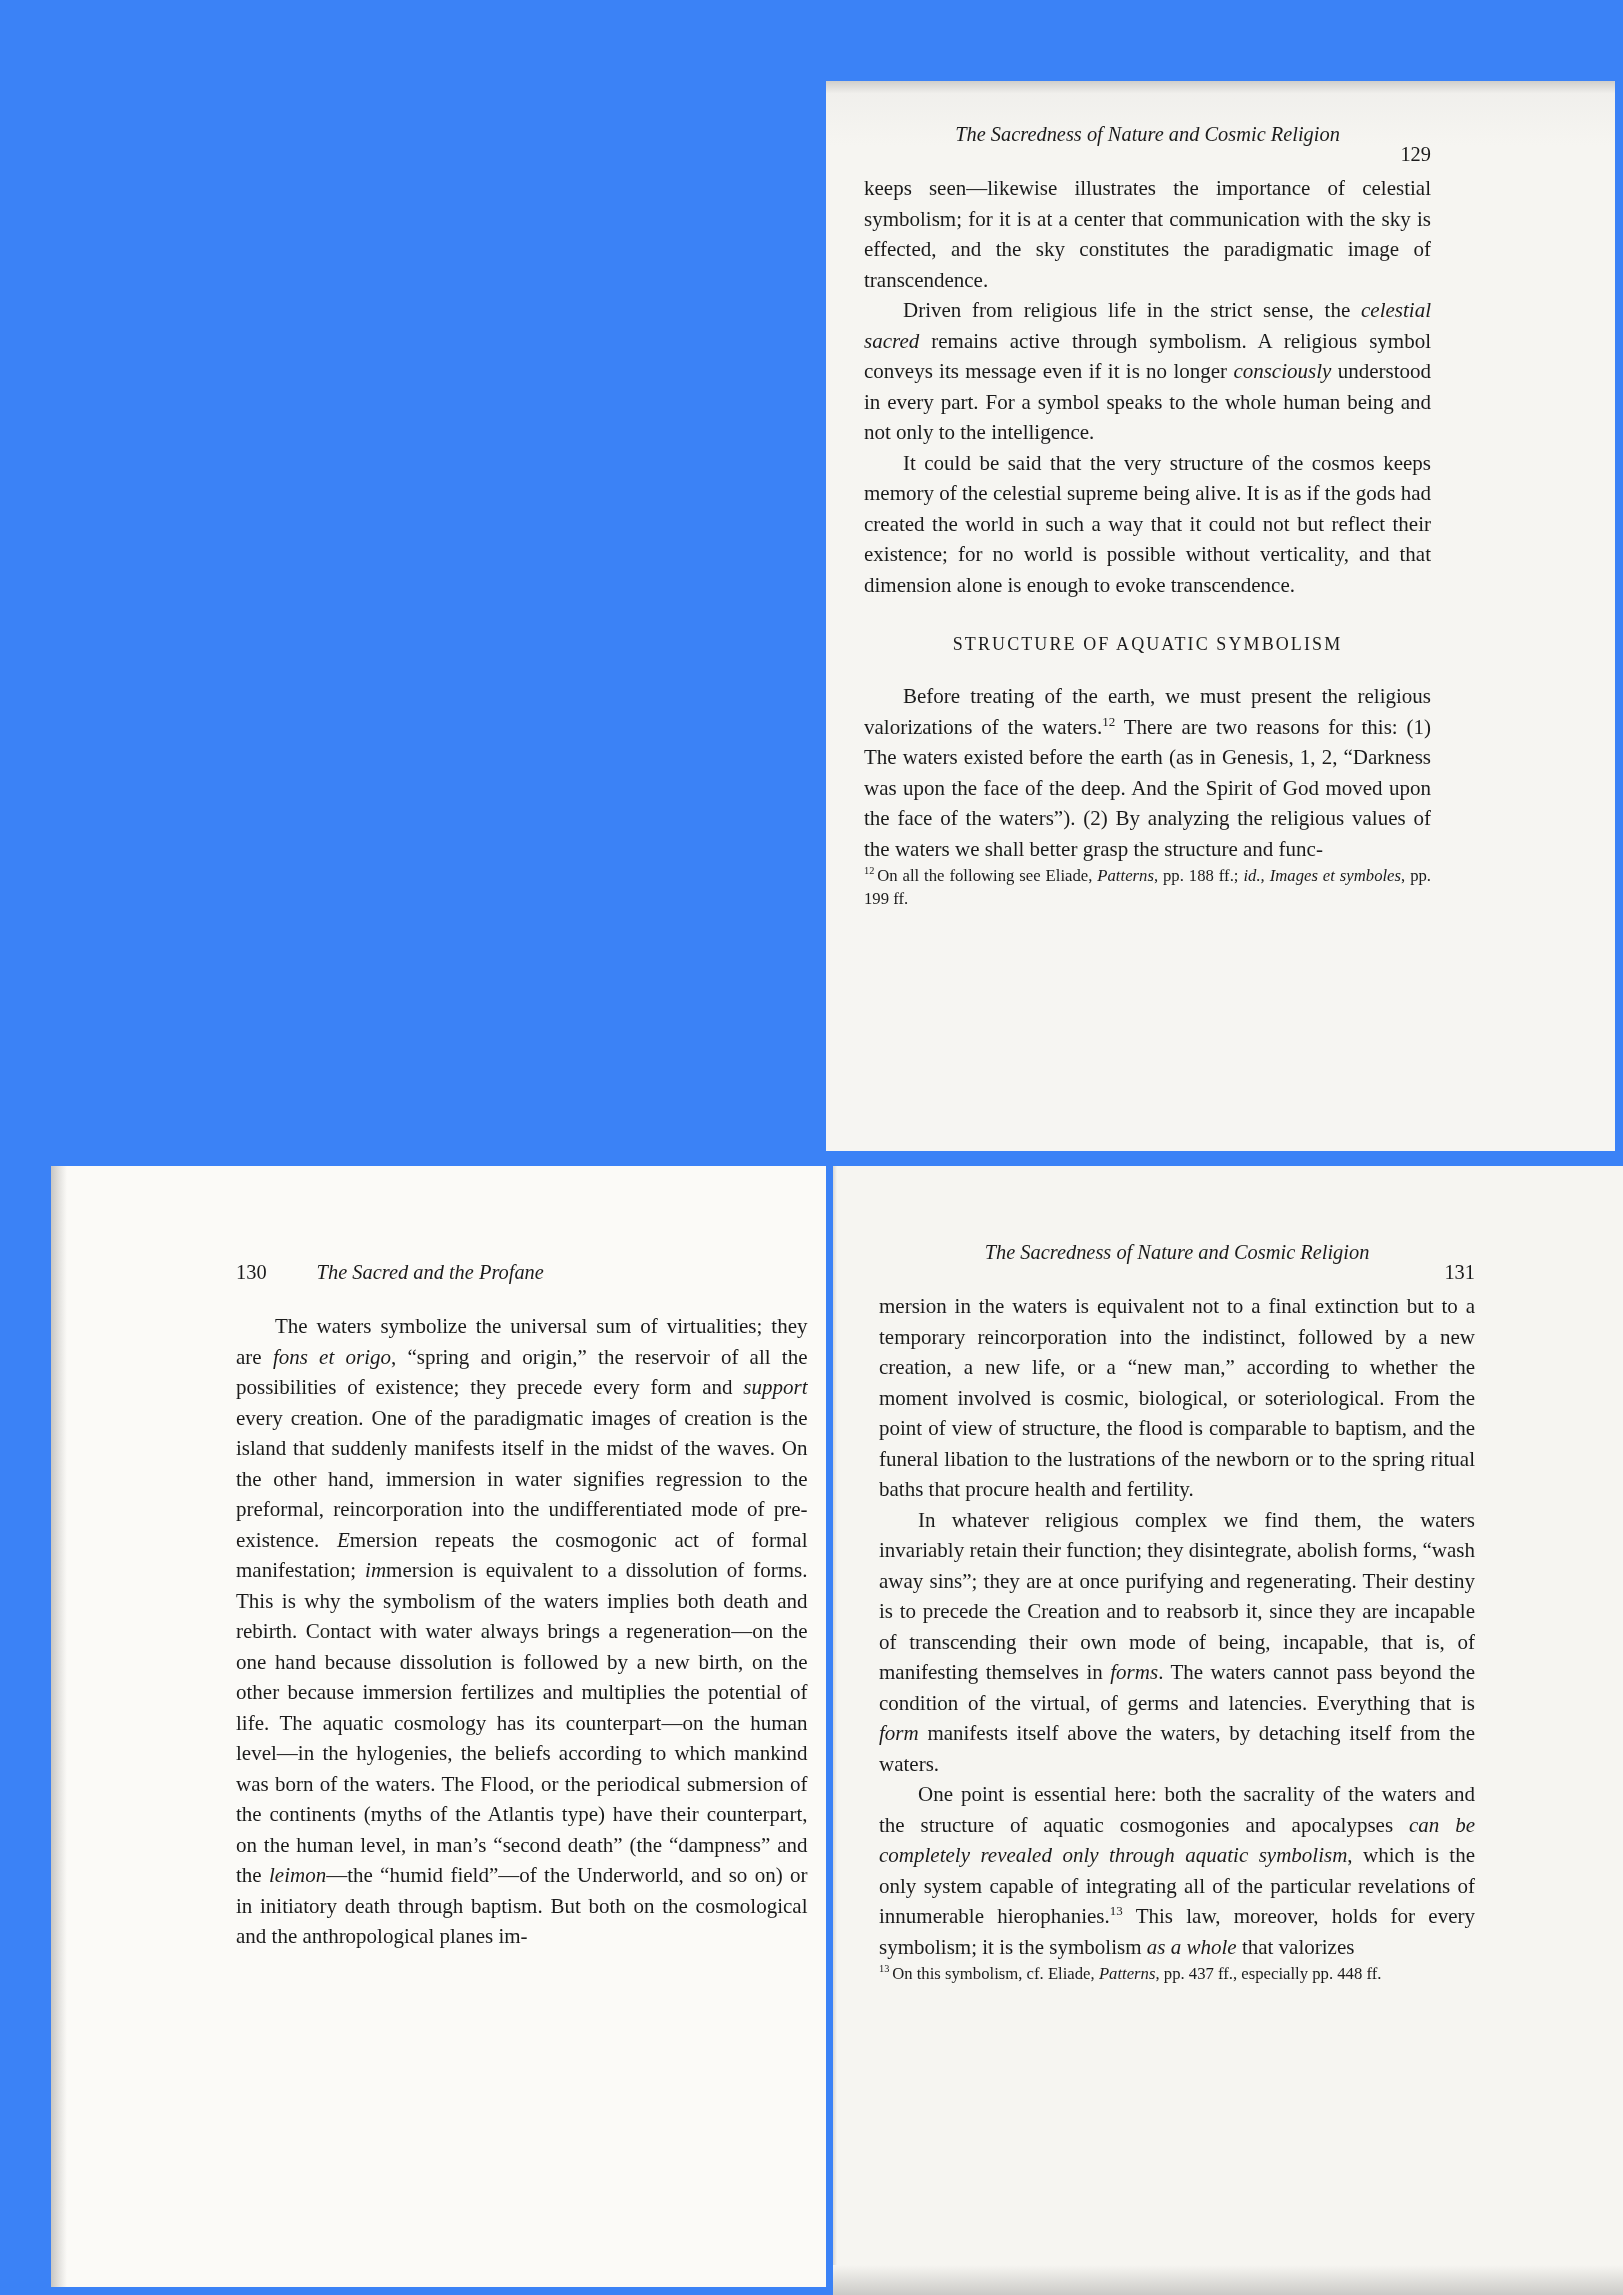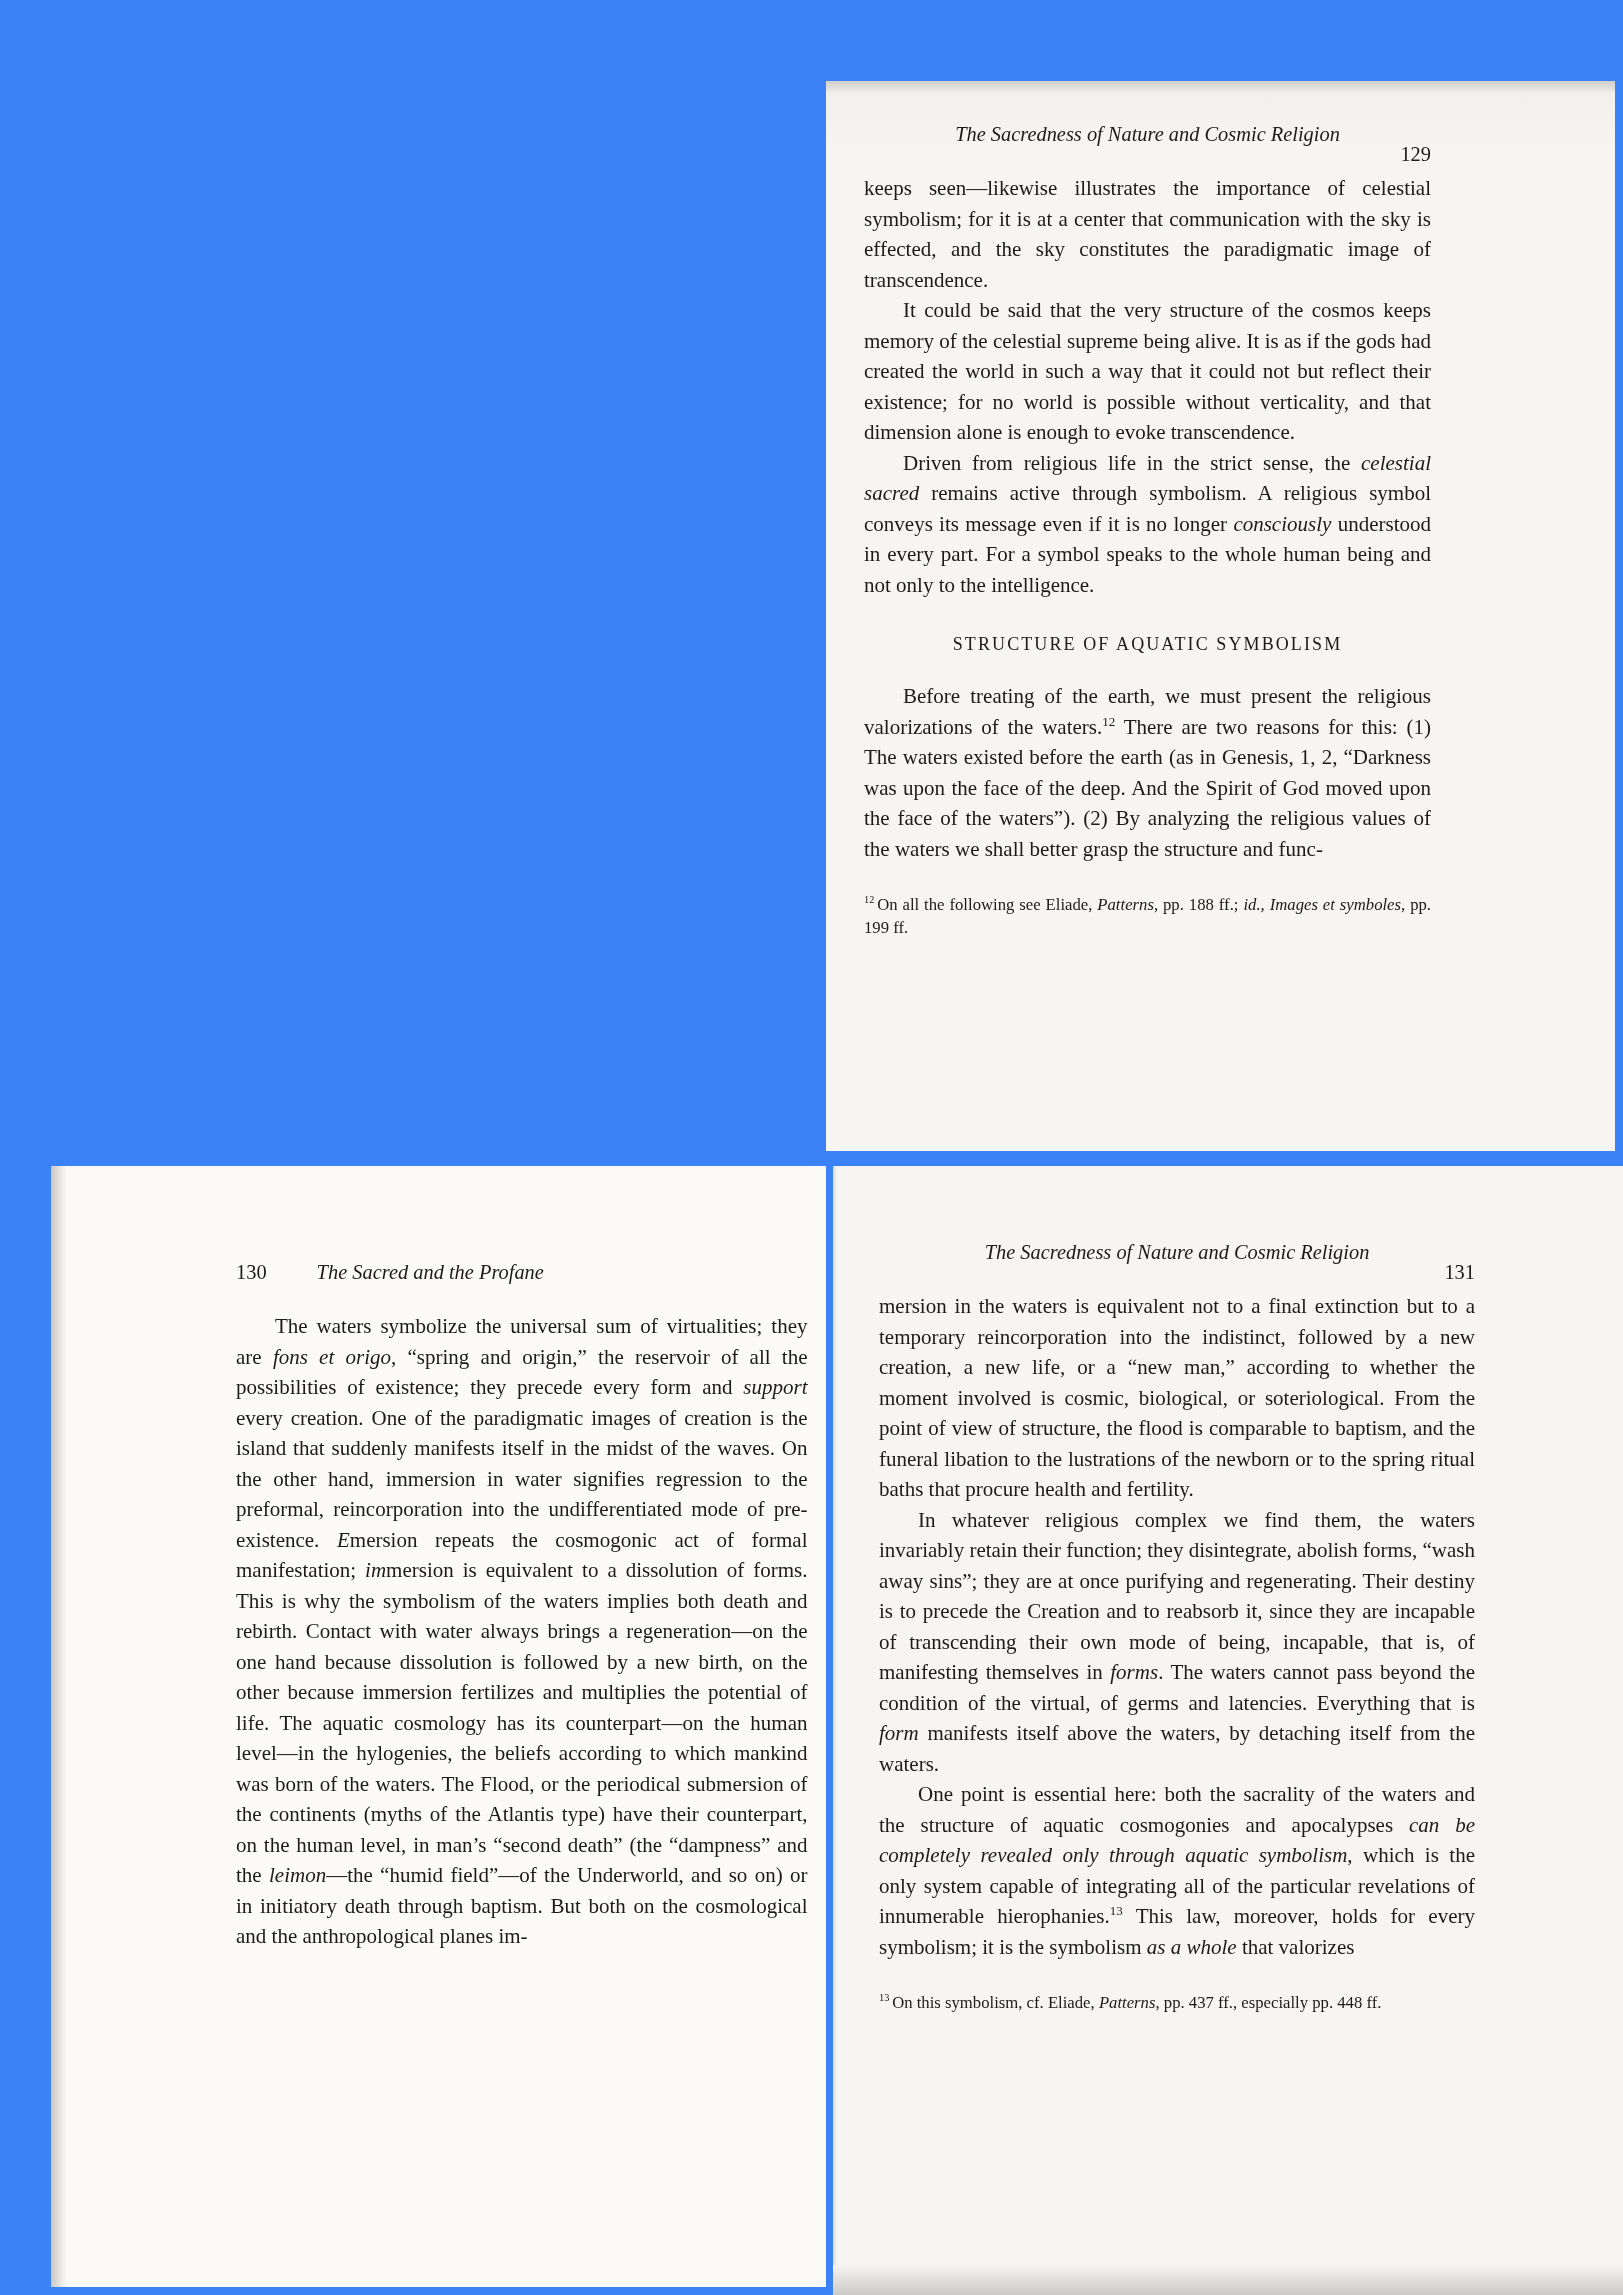--- a/index.html
+++ b/index.html
@@ -126,41 +126,40 @@
 
   .section-heading {
     font-size: 18px;
     font-weight: normal;
     letter-spacing: 2.1px;
     text-align: center;
     margin: 34px 0 26px 0;
   }
 
   .footnote {
-    margin-top: 29px;
     font-size: 16.7px;
     line-height: 23px;
     text-align: justify;
   }
   .footnote sup { margin-right: 2.8px; }
 </style>
 </head>
 <body>
 
 <div class="canvas">
 
   <section class="page page-129">
     <header class="running-head rh-right">
       <span class="rh-title">The Sacredness of Nature and Cosmic Religion</span>
       <span class="rh-number">129</span>
     </header>
     <div class="body-text">
         <p class=""><span>keeps seen—likewise illustrates the importance of celestial symbolism; for it is at a center that communication with the sky is effected, and the sky constitutes the paradigmatic image of transcendence.</span></p>
+        <p class="indent"><span>Driven from religious life in the strict sense, the </span><span class="it">celestial sacred</span><span> remains active through symbolism. A religious symbol conveys its message even if it is no longer </span><span class="it">consciously</span><span> understood in every part. For a symbol speaks to the whole human being and not only to the intelligence.</span></p>
         <p class="indent"><span>It could be said that the very structure of the cosmos keeps memory of the celestial supreme being alive. It is as if the gods had created the world in such a way that it could not but reflect their existence; for no world is possible without verticality, and that dimension alone is enough to evoke transcendence.</span></p>
-        <p class="indent"><span>Driven from religious life in the strict sense, the </span><span class="it">celestial sacred</span><span> remains active through symbolism. A religious symbol conveys its message even if it is no longer </span><span class="it">consciously</span><span> understood in every part. For a symbol speaks to the whole human being and not only to the intelligence.</span></p>
       </div>
     <h2 class="section-heading">STRUCTURE OF AQUATIC SYMBOLISM</h2>
     <div class="body-text">
         <p class="indent"><span>Before treating of the earth, we must present the religious valorizations of the waters.</span><sup>12</sup><span> There are two reasons for this: (1) The waters existed before the earth (as in Genesis, 1, 2, “Darkness was upon the face of the deep. And the Spirit of God moved upon the face of the waters”). (2) By analyzing the religious values of the waters we shall better grasp the structure and func-</span></p>
       </div>
     <div class="footnote">
       <sup>12</sup><span><span>On all the following see Eliade, </span><span class="it">Patterns</span><span>, pp. 188 ff.; </span><span class="it">id., Images et symboles</span><span>, pp. 199 ff.</span></span>
     </div>
   </section>
 

